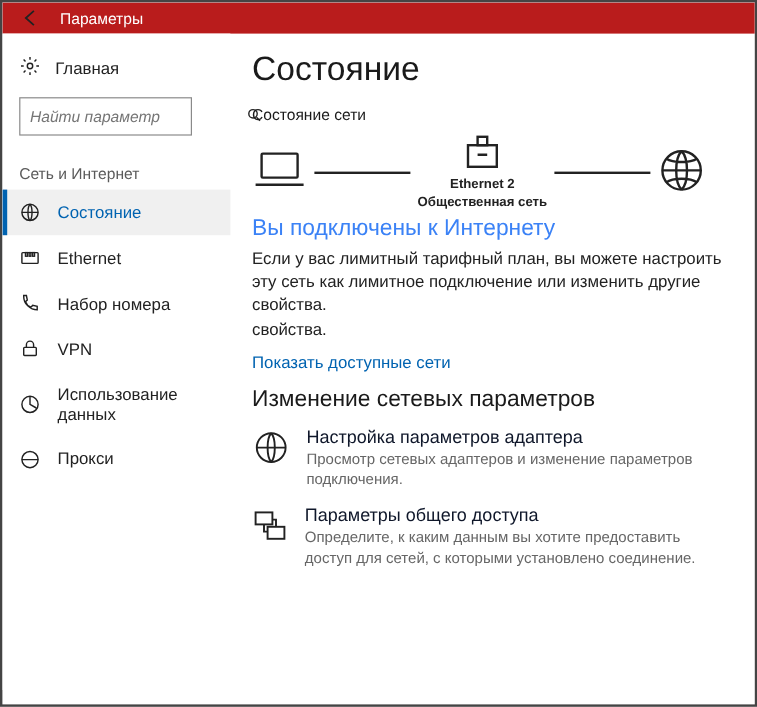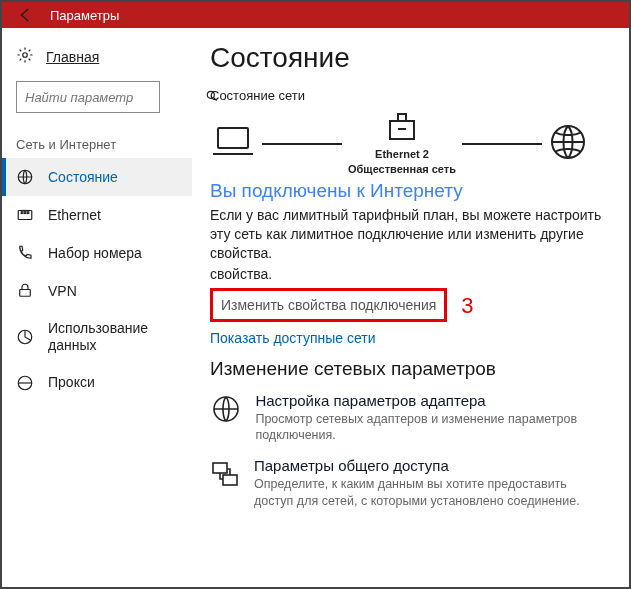--- a/index.html
+++ b/index.html
@@ -33,21 +33,21 @@
     padding: 10px 0 10px 0;
     border-right: 0 solid transparent;
     background:#fff;
   }
   .home-row {
     display: flex; align-items: center;
     padding: 8px 14px;
     gap: 12px;
     cursor: pointer;
   }
-  .home-row .lbl { font-size: 14px; color: #222; text-decoration: underline; }
+  .home-row .lbl { font-size: 14px; color: #222; }
   .search-wrap { padding: 6px 14px 14px 14px; }
   .search-box {
     width: 144px; height: 32px;
     border: 1px solid #8a8a8a;
     display: flex; align-items: center;
     padding: 0 6px;
   }
   .search-box input {
     border: none; outline: none; flex: 1;
     font-size: 13px; color: #666;
@@ -247,26 +247,20 @@
               <path d="M4 20h32M20 4c6 6 6 26 0 32M20 4c-6 6-6 26 0 32M7 10c6 4 20 4 26 0M7 30c6-4 20-4 26 0"></path>
           </svg>
         </span>
       </div>
     </div>
 
     <div class="connected-heading">Вы подключены к Интернету</div>
     <div class="paragraph">Если у вас лимитный тарифный план, вы можете настроить эту сеть как лимитное подключение или изменить другие свойства.</div>
     <div class="paragraph">свойства.</div>
 
-    <div style="margin-top:2px;">
-      <span class="box-highlight">
-        <span class="linkish">Изменить свойства подключения</span>
-      </span>
-      <span class="red-callout">3</span>
-    </div>
 
     <div>
       <span class="bluelink">Показать доступные сети</span>
     </div>
 
     <h2 class="subtitle2">Изменение сетевых параметров</h2>
 
     <div class="option-row">
       <div class="oicon">
         <svg width="30" height="30" viewBox="0 0 30 30" stroke-width="1.6">

